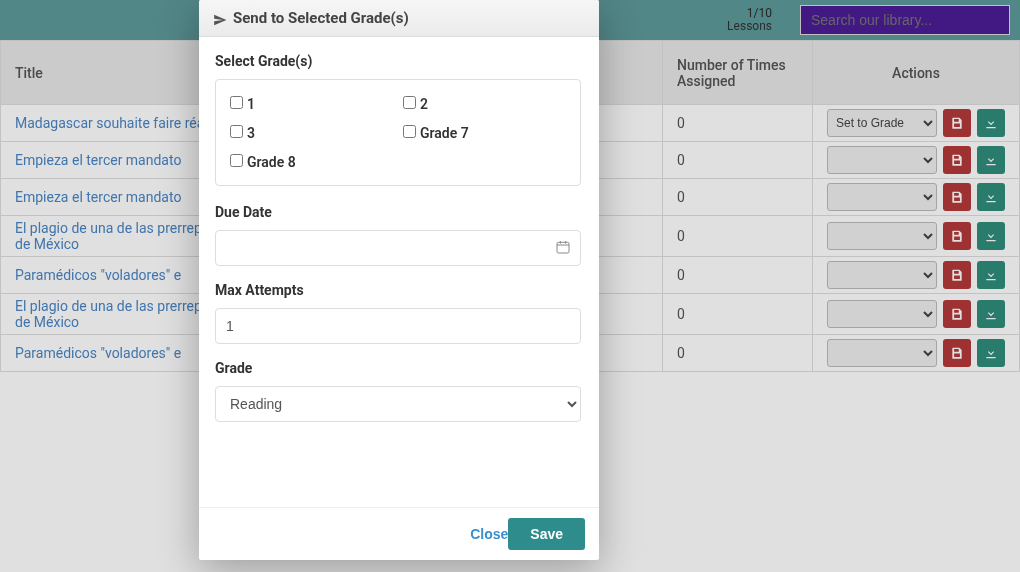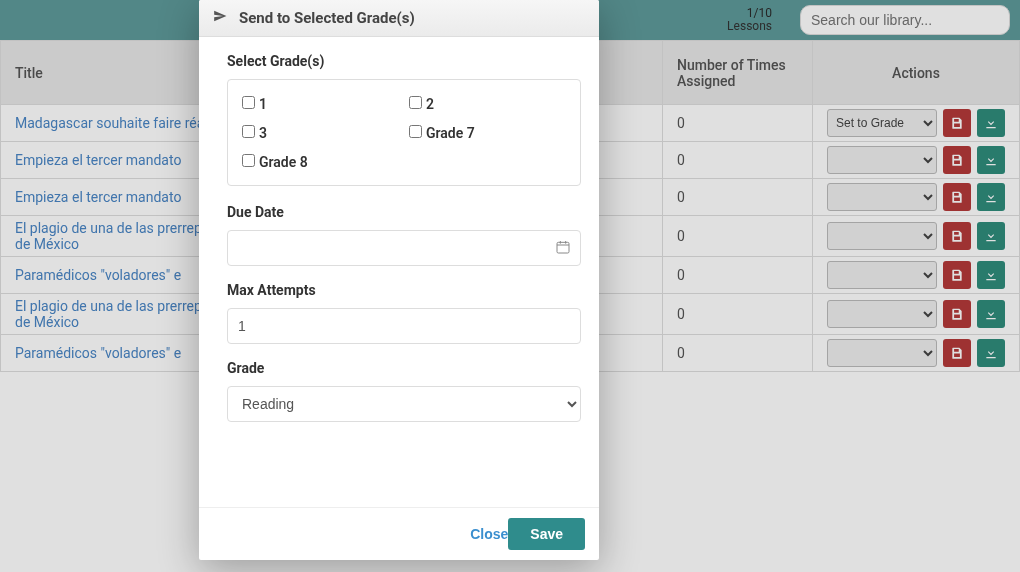--- a/index.html
+++ b/index.html
@@ -32,22 +32,22 @@
   .lessons-count {
     text-align: right;
     font-size: 12px;
     color: #333;
     line-height: 1.1;
   }
   .lessons-count .num { color: #2b2b2b; }
   .search-wrap {
     display: flex;
     align-items: center;
-    background: #ffffff;
-    border-radius: 10px;
+    background: #4c1d95;
+    border-radius: 0;
     padding: 6px 10px;
     width: 210px;
     border: 1px solid #ddd;
     gap: 23px;
   }
   .search-wrap input {
     flex: 1;
     border: none;
     outline: none;
     font-size: 14px;
@@ -132,37 +132,37 @@
     flex-direction: column;
     height: 560px;
   }
   .modal-header {
     padding: 9px 14px;
     border-top-left-radius: 2px;
     border-top-right-radius: 2px;
     background: linear-gradient(#f6f6f6, #ebebeb);
     border-bottom: 1px solid #ddd;
     display: flex;
-    align-items: flex-start;
-    gap: 12px;
+    align-items: flex-end;
+    gap: 6px;
   }
   .modal-header .plane {
     width: 14px;
     height: 14px;
     fill: #555;
   }
   .modal-header h3 {
     font-size: 15px;
     color: #444;
     font-weight: 700;
   }
   .modal-body {
     flex: 1;
     overflow-y: scroll;
-    padding: 16px 18px 8px 28px;
+    padding: 16px 18px 8px 16px;
   }
   .lbl {
     font-size: 14px;
     font-weight: 700;
     color: #333;
     display: block;
     margin-bottom: 10px;
   }
   .grades-box {
     border: 1px solid #ddd;

